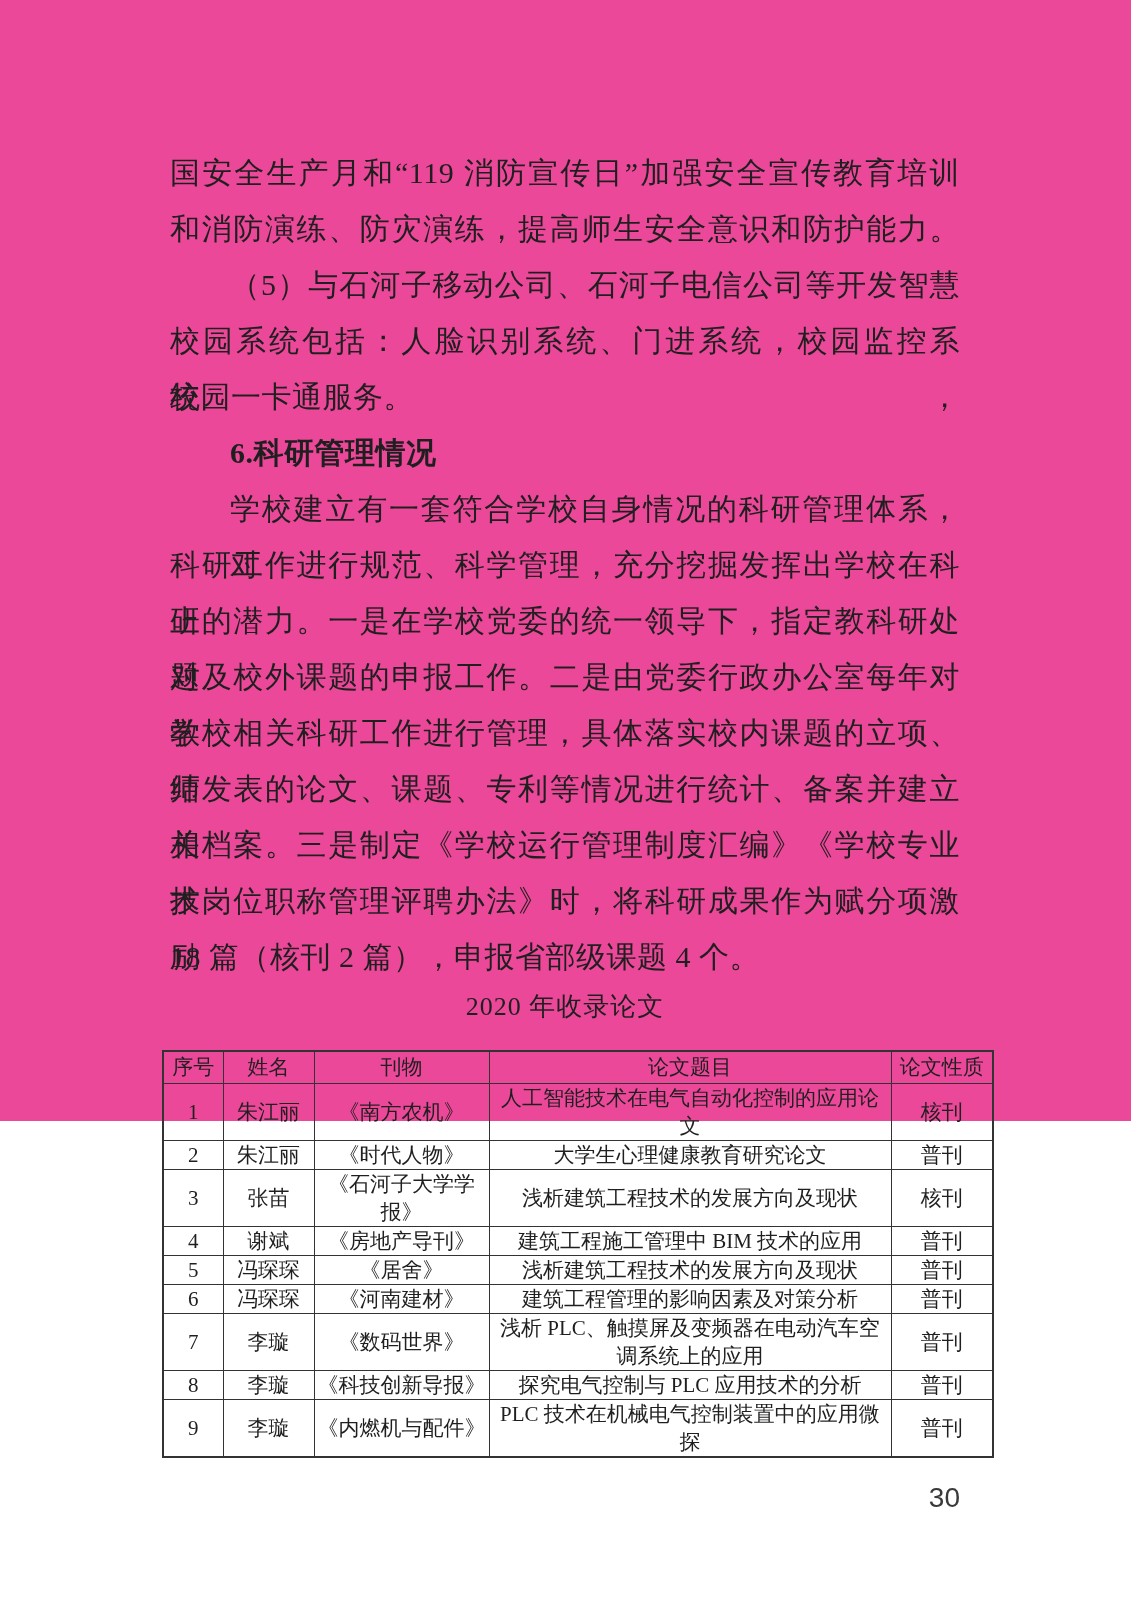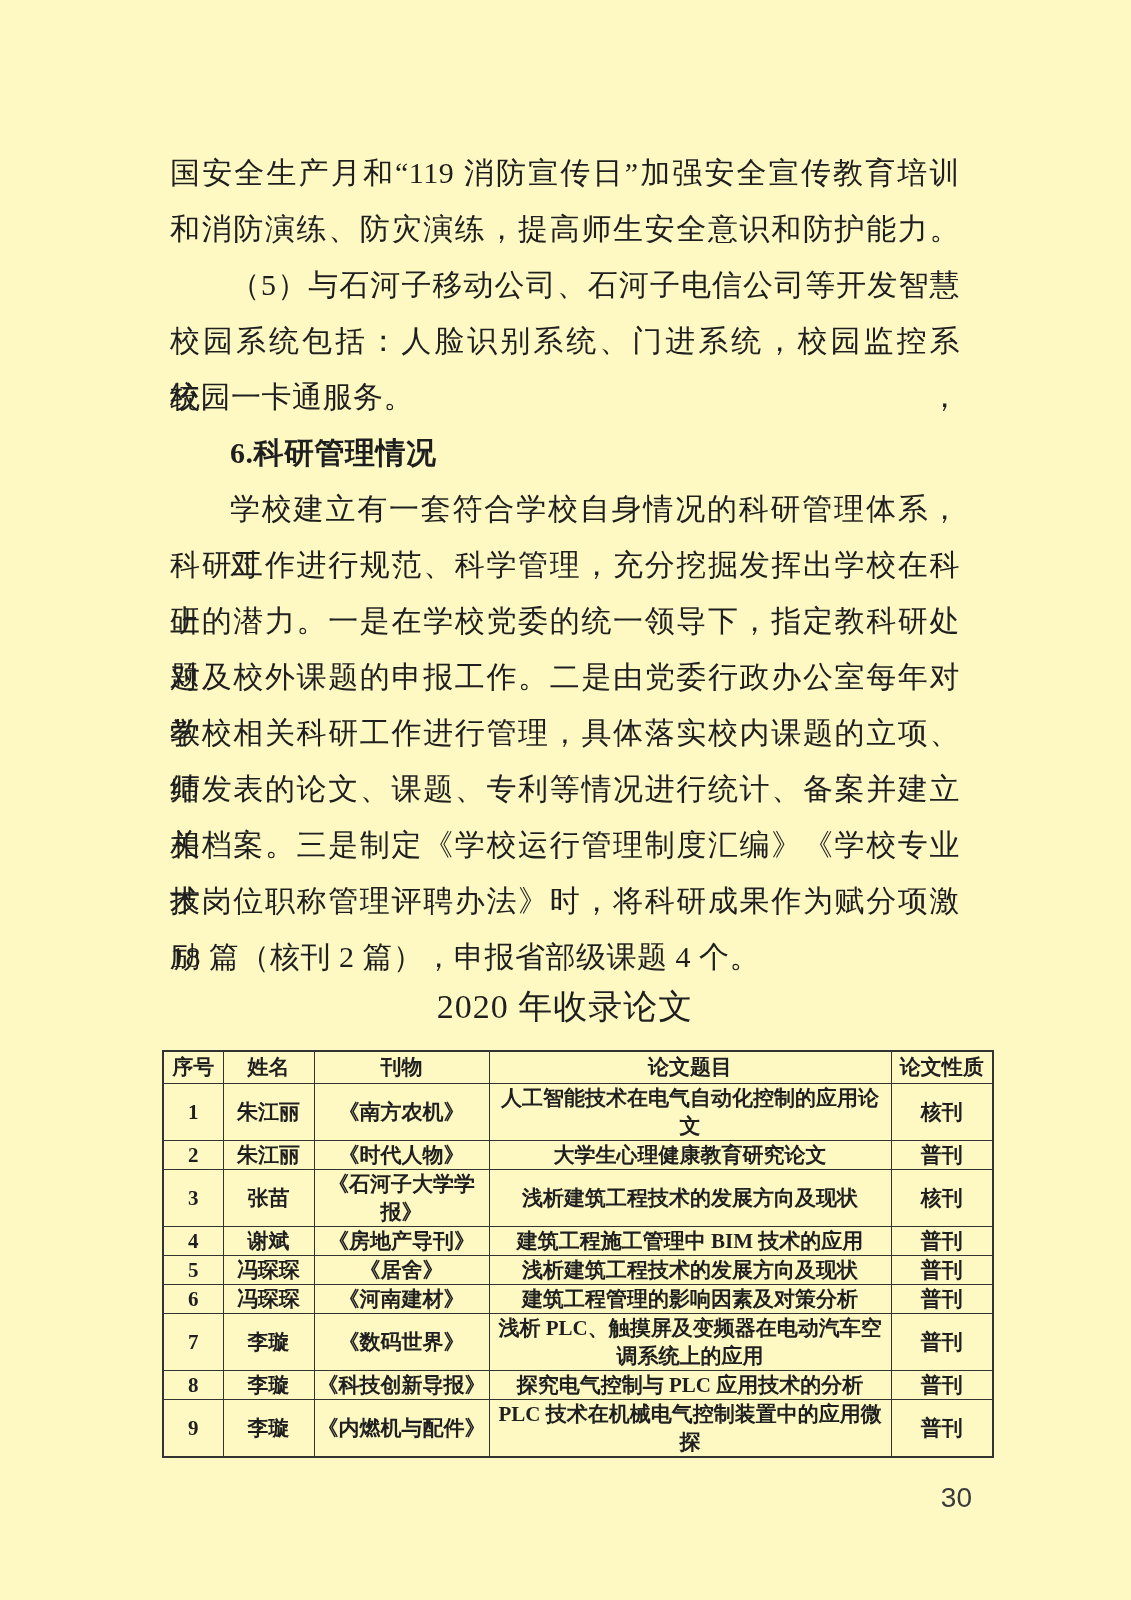--- a/index.html
+++ b/index.html
@@ -8,22 +8,22 @@
     height: 1600px;
     background: #ffffff;
     position: relative;
     font-family: "Liberation Serif", "DejaVu Serif", serif;
     color: #1f1f1f;
     overflow: hidden;
   }
   .page {
     position: absolute;
     left: 0; top: 0;
-    width: 1131px; height: 1600px;
-    background: #fef9c3;
+    width: 1131px; height: 1121px;
+    background: #ec4899;
   }
   .content {
     position: absolute;
     left: 170px;
     top: 145px;
     width: 790px;
   }
   .line {
     font-size: 30px;
     line-height: 56px;
@@ -32,46 +32,46 @@
     text-align-last: left;
     letter-spacing: 0.5px;
     overflow: visible;
   }
   .line.fill { text-align-last: justify; }
   .line.indent { padding-left: 60px; }
   .line.heading { font-weight: bold; }
   .table-title {
     margin-top: 2px;
     text-align: center;
-    font-size: 34px;
+    font-size: 26px;
     line-height: 40px;
     letter-spacing: 1px;
   }
   table.papers {
     margin-top: 23px;
     margin-left: -8px;
     width: 830px;
     border-collapse: collapse;
     border: 2px solid #333333;
     table-layout: fixed;
   }
   table.papers th, table.papers td {
     border: 1.5px solid #333333;
     text-align: center;
     vertical-align: middle;
-    font-weight: bold;
+    font-weight: normal;
     font-size: 21px;
     line-height: 28px;
     padding: 0 3px;
     overflow: hidden;
   }
   table.papers th { line-height: 31px; }
   .page-number {
     position: absolute;
-    left: 182px;
+    left: 170px;
     top: 1482px;
     width: 790px;
     text-align: right;
     font-size: 28px;
     color: #3a3a3a;
     font-family: "Liberation Sans", "DejaVu Sans", sans-serif;
   }
 </style>
 </head>
 <body>

